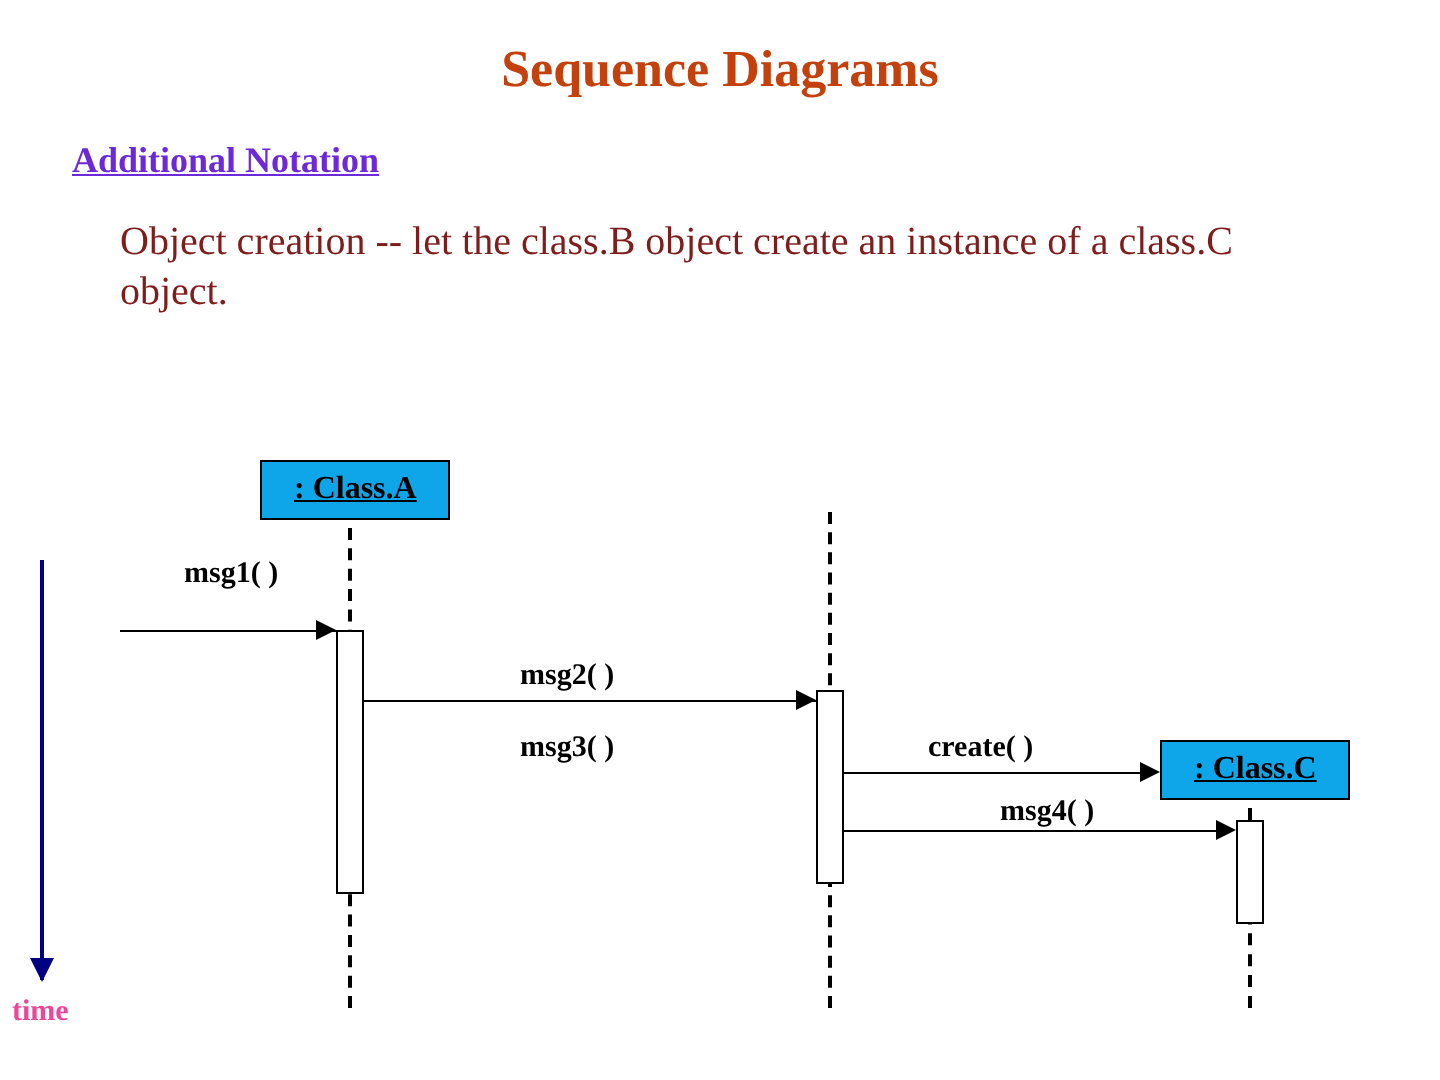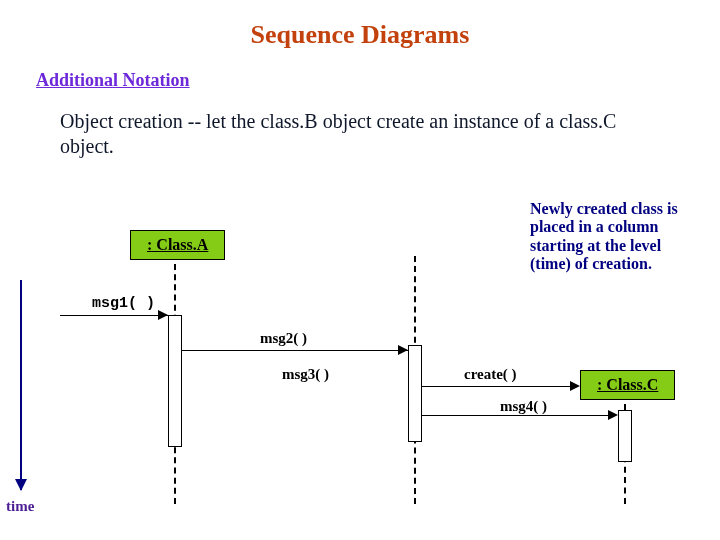--- a/index.html
+++ b/index.html
@@ -21,35 +21,35 @@
   }
   .subtitle {
     font-size: 18px;
     font-weight: bold;
     text-decoration: underline;
     color: #6d28d9;
     margin: 20px 0 0 36px;
   }
   .desc {
     font-size: 20px;
-    color: #0f172a;
+    color: #7f1d1d;
     margin: 18px 60px 0 60px;
     line-height: 1.25;
   }
   .diagram {
     position: absolute;
     left: 0;
     top: 200px;
     width: 720px;
     height: 330px;
   }
   .lifebox {
     position: absolute;
     border: 1px solid #000;
-    background: #84cc16;
+    background: #0ea5e9;
     padding: 5px 16px;
     font-size: 16px;
     font-weight: bold;
     text-decoration: underline;
     text-align: center;
     white-space: nowrap;
   }
   .lifeline {
     position: absolute;
     border-left: 2px dashed #000;
@@ -102,21 +102,21 @@
     width: 0; height: 0;
     border-left: 6px solid transparent;
     border-right: 6px solid transparent;
     border-top: 12px solid #000080;
   }
   .timelabel {
     position: absolute;
     left: 6px;
     top: 298px;
     font-size: 15px;
-    color: #4c1d95;
+    color: #ec4899;
     font-weight: bold;
   }
 </style>
 </head>
 <body>
 
 <div class="title">Sequence Diagrams</div>
 <div class="subtitle">Additional Notation</div>
 <div class="desc">Object creation  --  let the class.B object create an instance of a class.C object.</div>
 
@@ -129,31 +129,30 @@
   <div class="lifeline" style="left:174px; top:64px; height:240px;"></div>
   <div class="activation" style="left:168px; top:115px; height:130px;"></div>
 
   <div class="lifeline" style="left:414px; top:56px; height:248px;"></div>
   <div class="activation" style="left:408px; top:145px; height:95px;"></div>
 
   <div class="lifebox" style="left:580px; top:170px;">: Class.C</div>
   <div class="lifeline" style="left:624px; top:204px; height:100px;"></div>
   <div class="activation" style="left:618px; top:210px; height:50px;"></div>
 
-  <div class="note" style="left:530px; top:0px;">Newly created class is placed in a column starting at the level (time) of creation.</div>
 
   <div class="arrow-line" style="left:60px; top:115px; width:108px;"></div>
   <div class="arrow-head-r" style="left:158px; top:110px;"></div>
-  <div class="msg" style="left:92px; top:95px;font-family:Liberation Mono, monospace;">msg1( )</div>
+  <div class="msg" style="left:92px; top:79px;">msg1( )</div>
 
   <div class="arrow-line" style="left:181px; top:150px; width:227px;"></div>
   <div class="arrow-head-r" style="left:398px; top:145px;"></div>
   <div class="msg" style="left:260px; top:130px;">msg2( )</div>
 
-  <div class="msg" style="left:260px; top:166px;margin-left:22px;">msg3( )</div>
+  <div class="msg" style="left:260px; top:166px;">msg3( )</div>
 
   <div class="arrow-line" style="left:421px; top:186px; width:157px;"></div>
   <div class="arrow-head-r" style="left:570px; top:181px;"></div>
   <div class="msg" style="left:464px; top:166px;">create( )</div>
 
   <div class="arrow-line" style="left:421px; top:215px; width:195px;"></div>
   <div class="arrow-head-r" style="left:608px; top:210px;"></div>
   <div class="msg" style="left:500px; top:198px;">msg4( )</div>
 
 </div>

